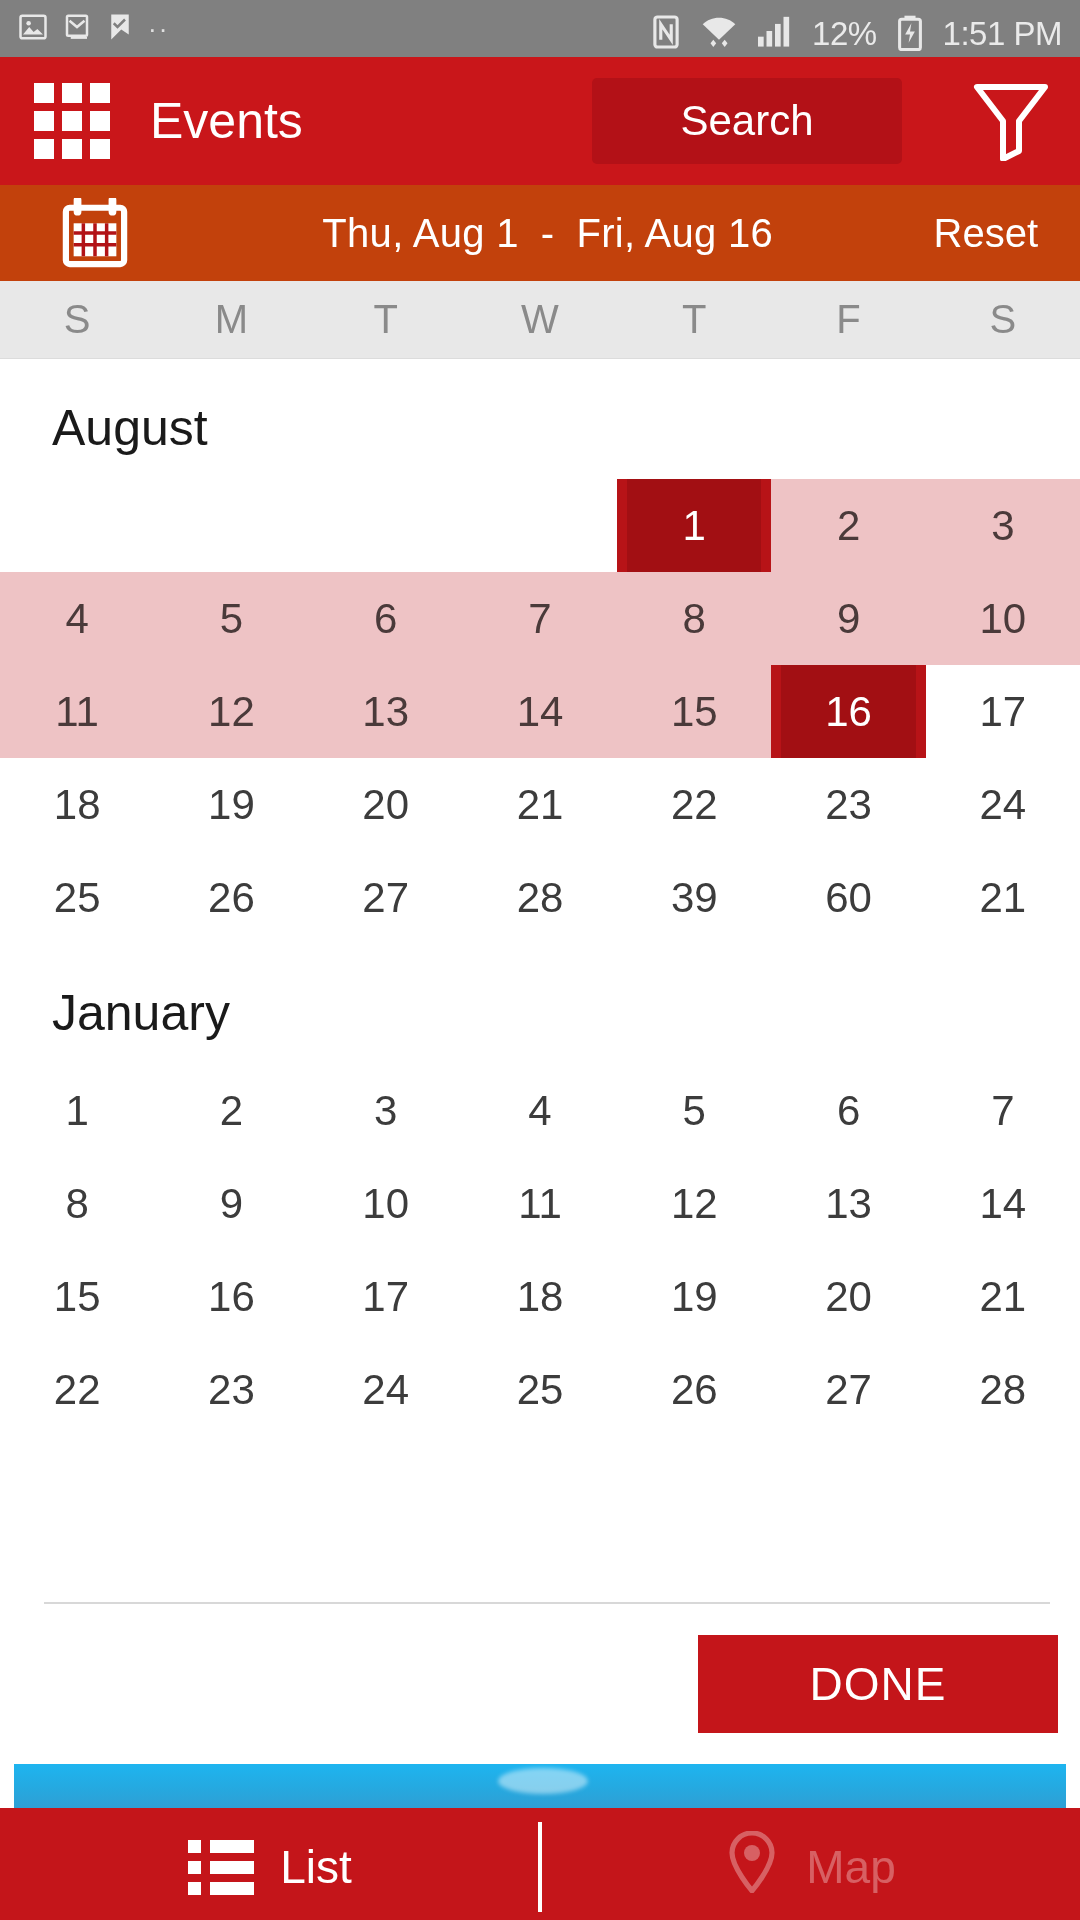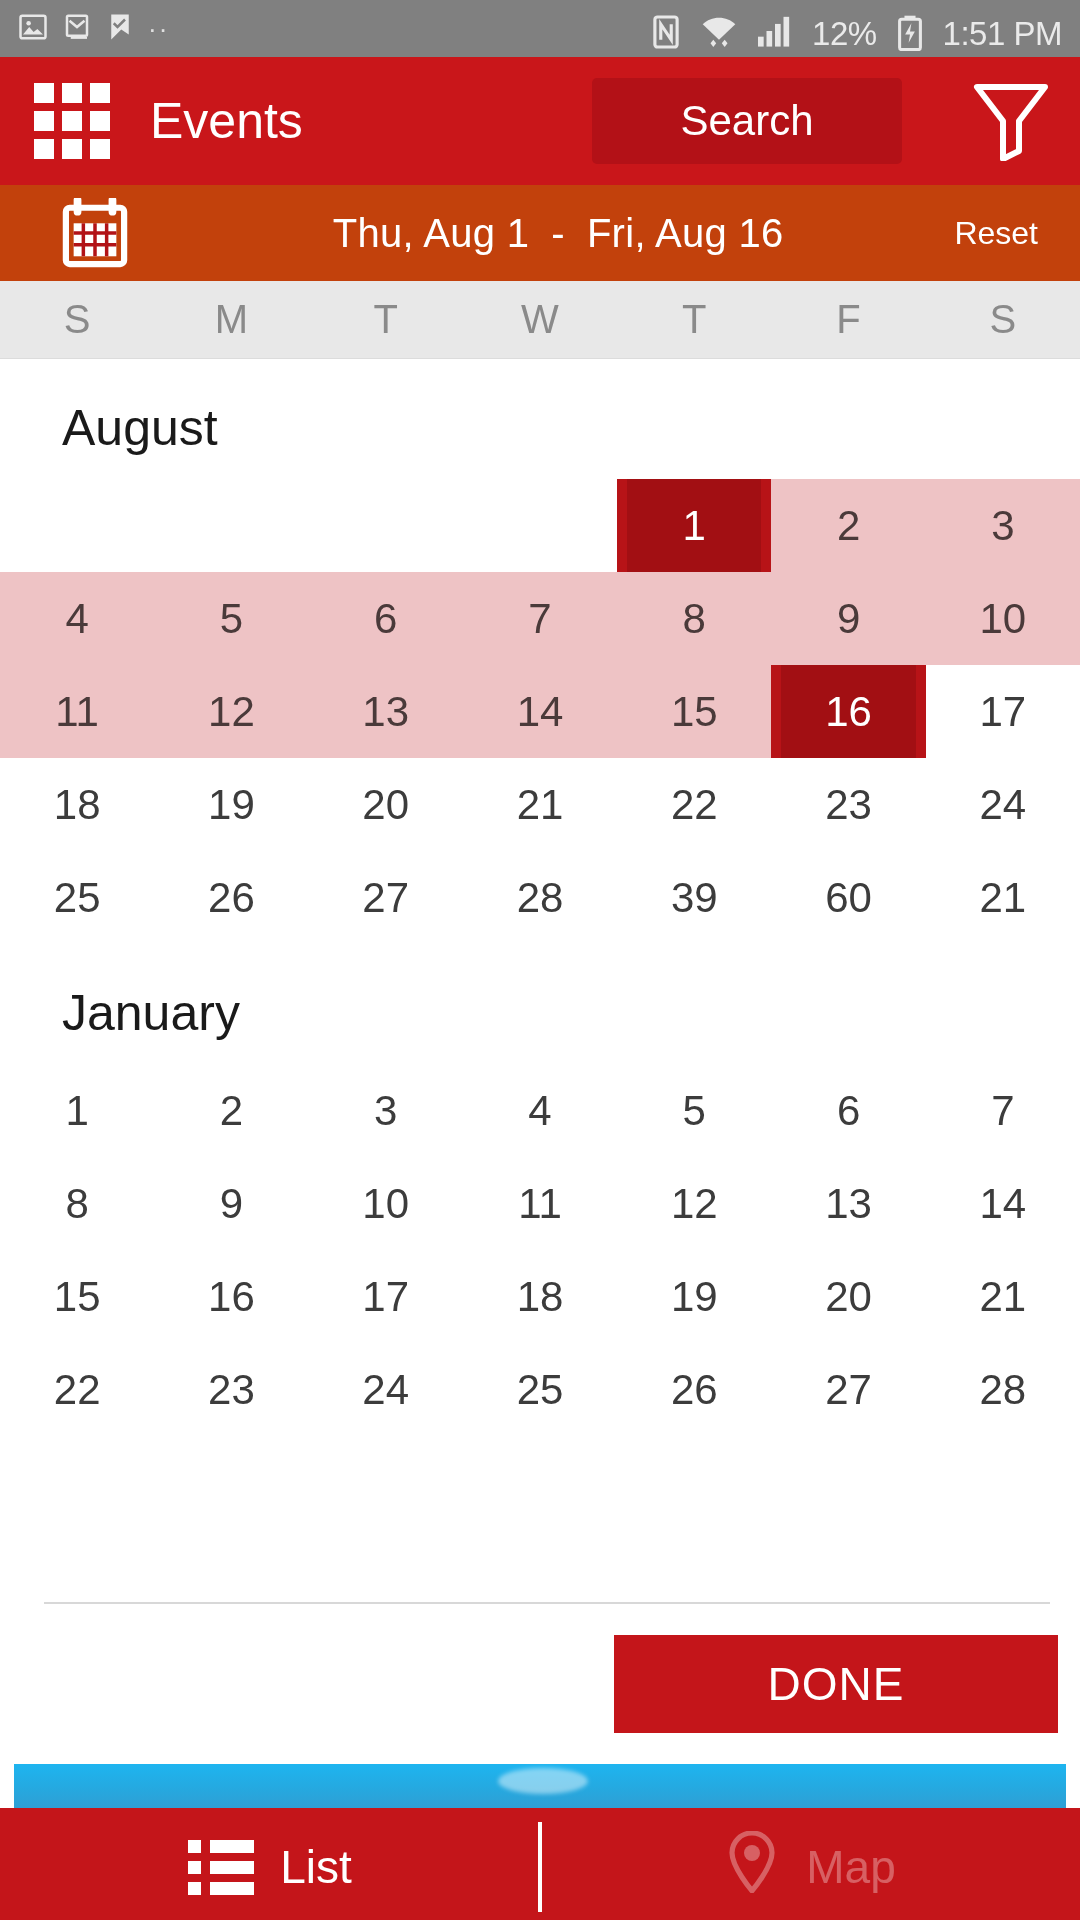--- a/index.html
+++ b/index.html
@@ -111,21 +111,21 @@
     flex: 1;
     text-align: center;
     color: #ffffff;
     font-size: 40px;
     white-space: nowrap;
     letter-spacing: 0.3px;
   }
   .date-range-text .sep { margin: 0 22px; }
   .reset-btn {
     color: #ffffff;
-    font-size: 32px;
+    font-size: 40px;
     flex: none;
     padding-left: 28px;
   }
 
   
   .weekday-row {
     height: 78px;
     background: #e8e8e8;
     display: grid;
     grid-template-columns: repeat(7, 1fr);
@@ -144,21 +144,20 @@
     position: relative;
     height: 1245px;
     background: #ffffff;
     overflow: hidden;
   }
   .month-label {
     font-size: 50px;
     color: #1a1a1a;
     padding: 40px 16px 22px 52px;
     font-weight: 400;
-    margin-left: 10px;
   }
   .week-row {
     display: grid;
     grid-template-columns: repeat(7, 1fr);
     height: 93px;
   }
   .day-cell {
     display: flex;
     align-items: center;
     justify-content: center;
@@ -195,21 +194,21 @@
   
   .done-bar {
     height: 160px;
     background: #ffffff;
     display: flex;
     align-items: center;
     justify-content: flex-end;
     padding-right: 22px;
   }
   .done-btn {
-    width: 444px;
+    width: 360px;
     height: 98px;
     background: #c4151a;
     color: #ffffff;
     font-size: 46px;
     display: flex;
     align-items: center;
     justify-content: center;
     letter-spacing: 1px;
   }
 

